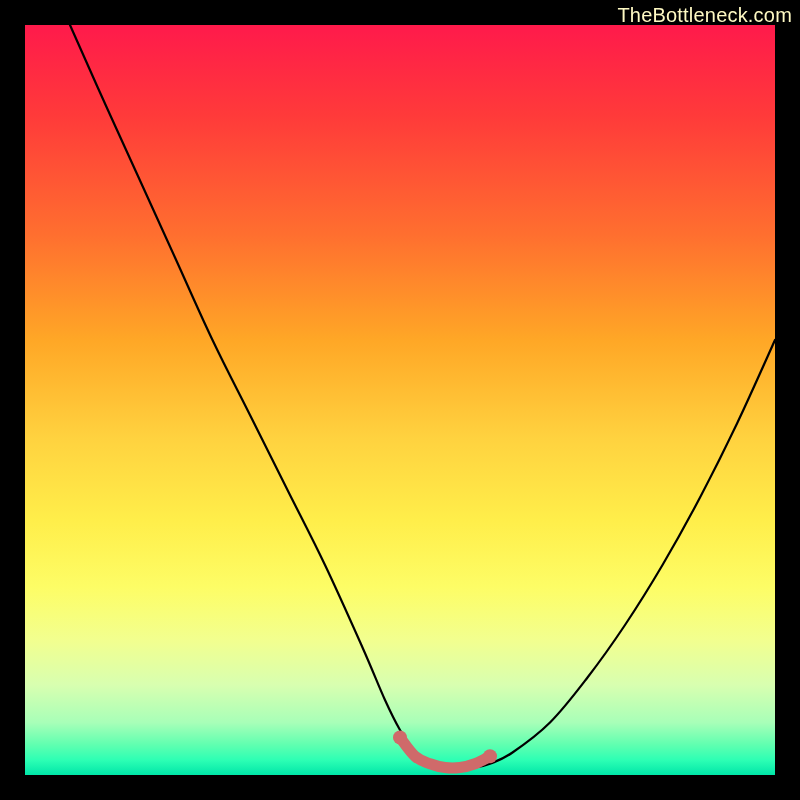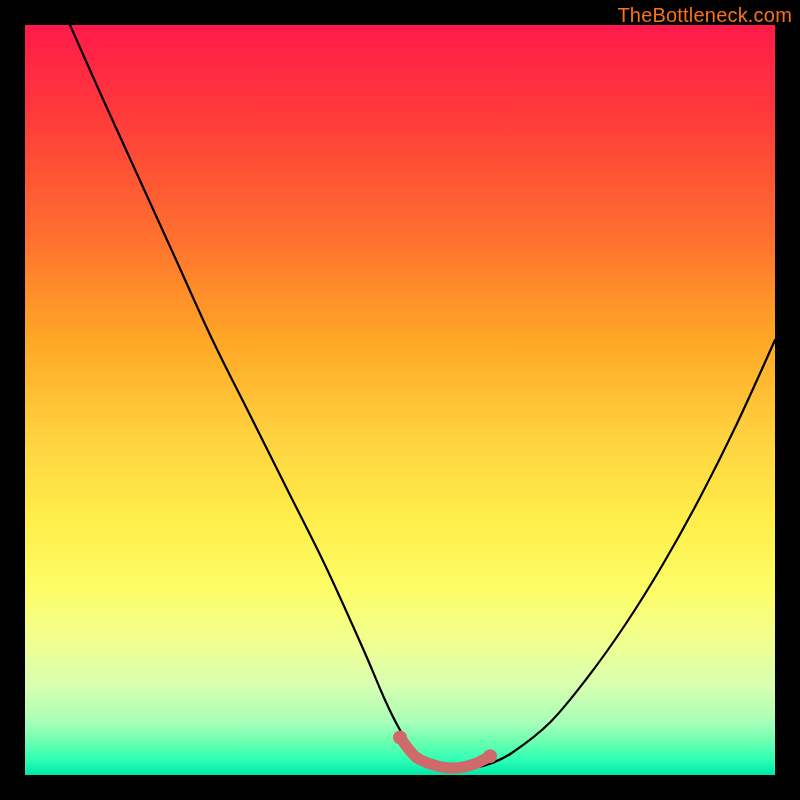--- a/index.html
+++ b/index.html
@@ -44,21 +44,21 @@
     left: 0;
     top: 0;
     width: 750px;
     height: 750px;
     display: block;
   }
   .watermark {
     position: absolute;
     top: 4px;
     right: 8px;
-    color: #f97316;
+    color: #fef9c3;
     font-size: 20px;
     font-weight: 500;
     letter-spacing: 0.2px;
     user-select: none;
   }
 </style>
 </head>
 <body>
 
 <div class="chart-frame">

